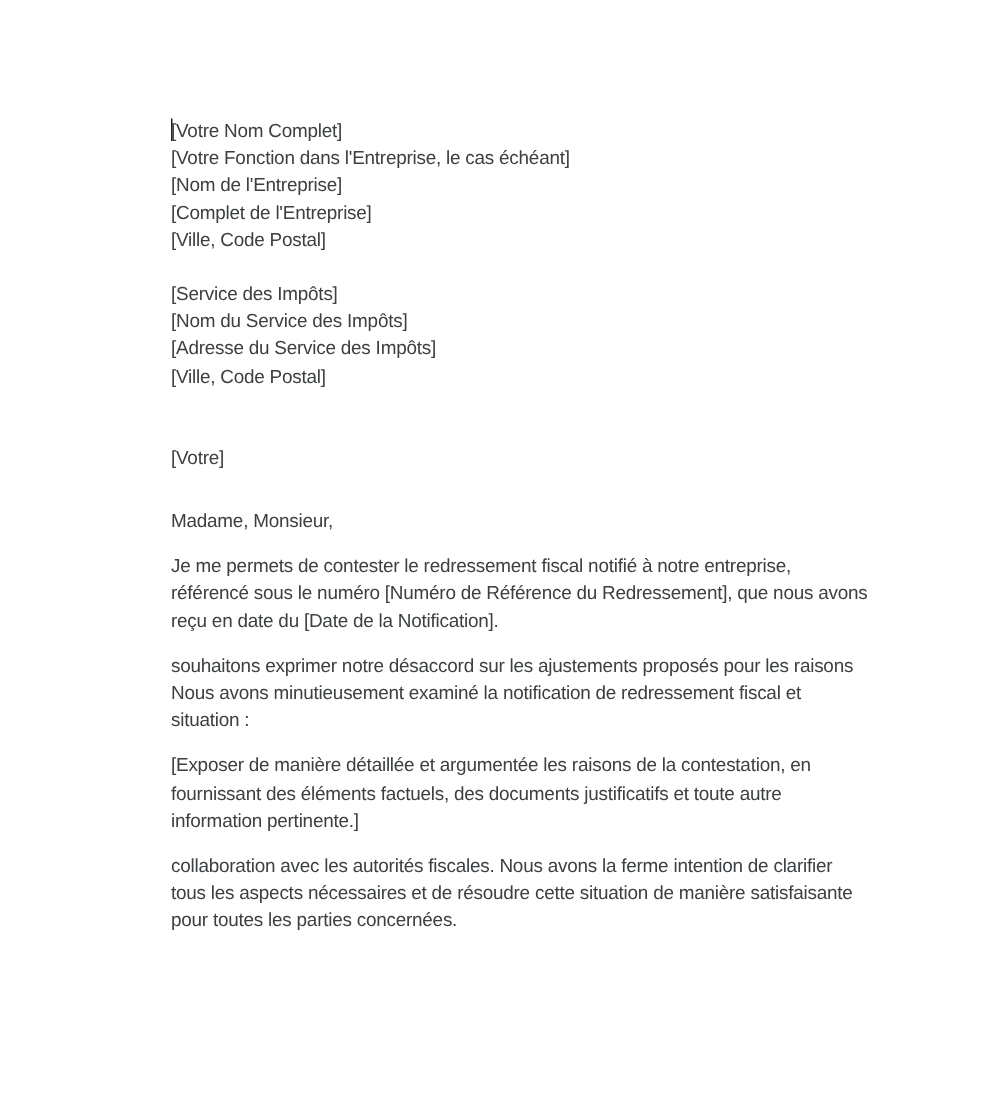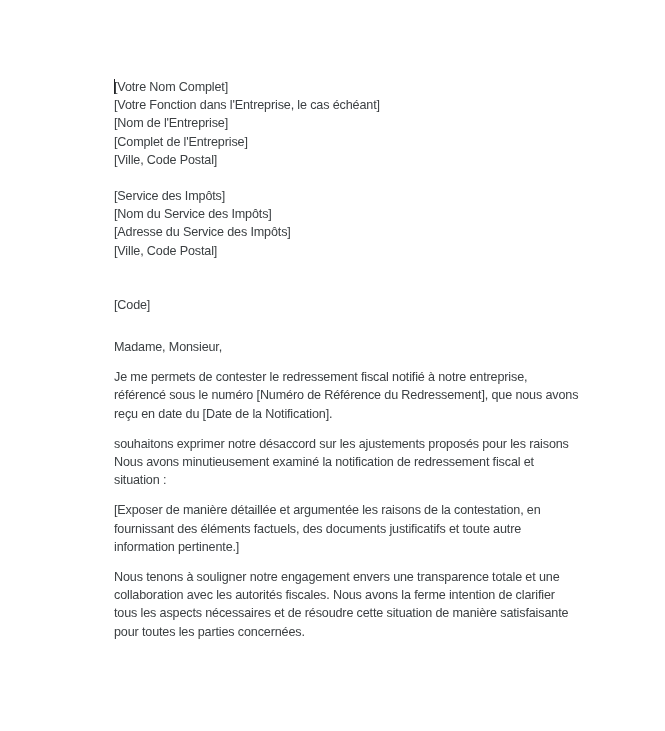--- a/index.html
+++ b/index.html
@@ -31,21 +31,21 @@
     <span class="line">[Ville, Code Postal]</span>
   </div>
   <div class="gap-s"></div>
   <div>
     <span class="line">[Service des Impôts]</span>
     <span class="line">[Nom du Service des Impôts]</span>
     <span class="line">[Adresse du Service des Impôts]</span>
     <span class="line">[Ville, Code Postal]</span>
   </div>
   <div class="gap-l"></div>
-  <span class="line">[Code]</span>
+  <span class="line">[Votre]</span>
   <div class="gap-p"></div>
   <div class="gap-p"></div>
   <span class="line">Madame, Monsieur,</span>
   <div class="gap-p"></div>
   <div>
     <span class="line">Je me permets de contester le redressement fiscal notifié à notre entreprise,</span>
     <span class="line">référencé sous le numéro [Numéro de Référence du Redressement], que nous avons</span>
     <span class="line">reçu en date du [Date de la Notification].</span>
   </div>
   <div class="gap-p"></div>
@@ -55,18 +55,17 @@
     <span class="line">situation :</span>
   </div>
   <div class="gap-p"></div>
   <div>
     <span class="line">[Exposer de manière détaillée et argumentée les raisons de la contestation, en</span>
     <span class="line">fournissant des éléments factuels, des documents justificatifs et toute autre</span>
     <span class="line">information pertinente.]</span>
   </div>
   <div class="gap-p"></div>
   <div>
-    <span class="line">Nous tenons à souligner notre engagement envers une transparence totale et une</span>
     <span class="line">collaboration avec les autorités fiscales. Nous avons la ferme intention de clarifier</span>
     <span class="line">tous les aspects nécessaires et de résoudre cette situation de manière satisfaisante</span>
     <span class="line">pour toutes les parties concernées.</span>
   </div>
 </div>
 
 </body></html>

